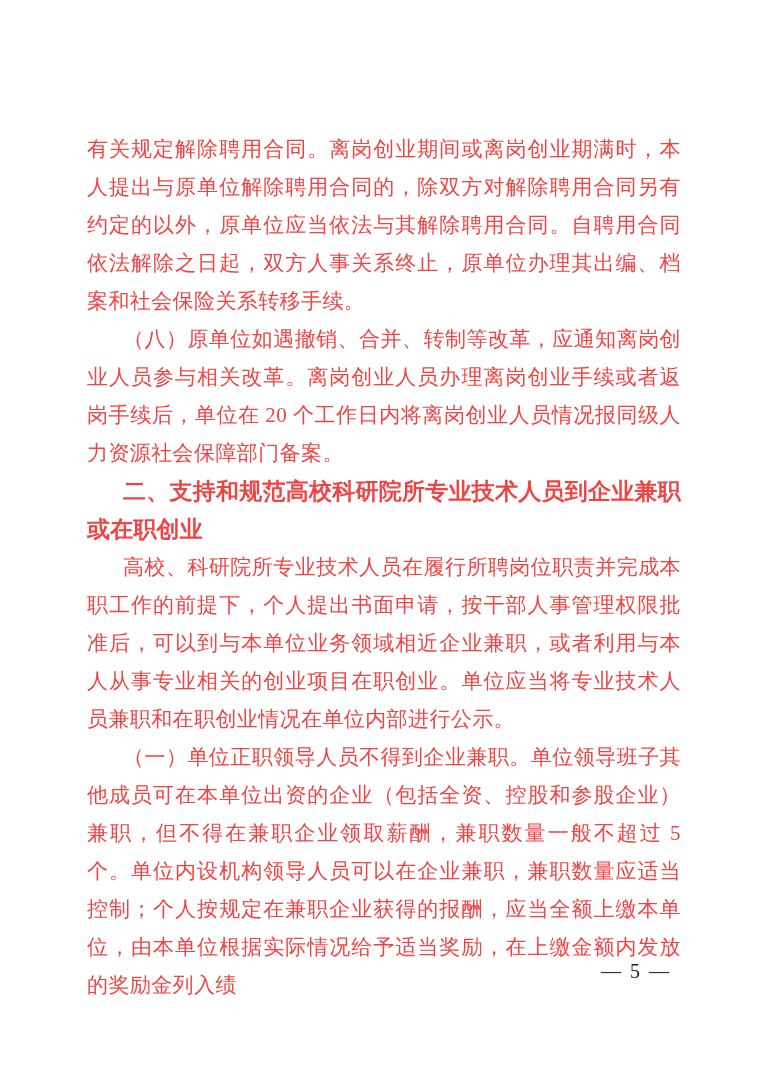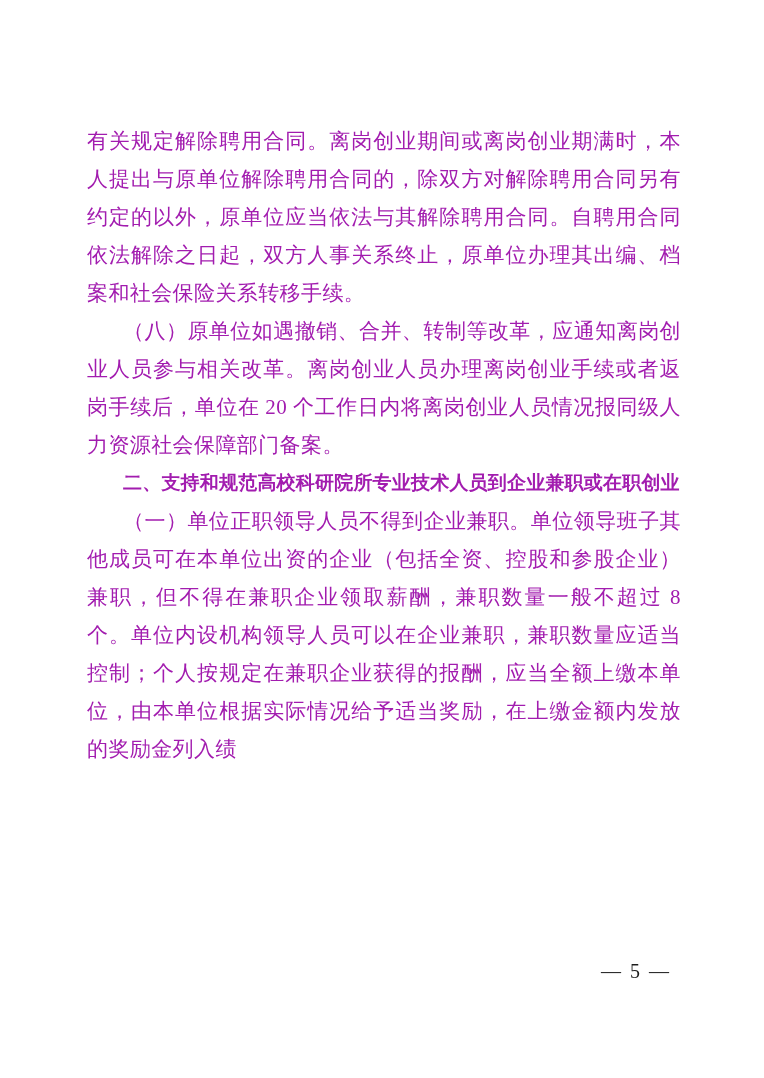--- a/index.html
+++ b/index.html
@@ -14,43 +14,43 @@
   .sheet {
     position: relative;
     width: 764px;
     height: 1078px;
     background: #ffffff;
     overflow: hidden;
   }
   .content {
     position: absolute;
     left: 87px;
-    top: 122px;
+    top: 130px;
     width: 594px;
-    color: #a21caf;
+    color: #ef4444;
   }
   .para {
     margin: 0;
     padding: 0;
     font-size: 21px;
     line-height: 38px;
     letter-spacing: 0.4px;
     text-align: justify;
     text-justify: inter-character;
     font-weight: normal;
     word-break: break-all;
   }
   .para.indent {
     text-indent: 36px;
   }
   .para.heading {
     font-weight: bold;
     letter-spacing: 0.2px;
     font-family: "Liberation Sans", "DejaVu Sans", sans-serif;
-    font-size: 19px;
+    font-size: 23px;
   }
   .footer {
     position: absolute;
     left: 87px;
     top: 956px;
     width: 594px;
     text-align: right;
     padding-right: 10px;
     font-size: 20px;
     line-height: 30px;
@@ -59,16 +59,17 @@
   }
 </style>
 </head>
 <body>
 
 <div class="sheet">
   <div class="content">
     <p class="para">有关规定解除聘用合同。离岗创业期间或离岗创业期满时，本人提出与原单位解除聘用合同的，除双方对解除聘用合同另有约定的以外，原单位应当依法与其解除聘用合同。自聘用合同依法解除之日起，双方人事关系终止，原单位办理其出编、档案和社会保险关系转移手续。</p>
     <p class="para indent">（八）原单位如遇撤销、合并、转制等改革，应通知离岗创业人员参与相关改革。离岗创业人员办理离岗创业手续或者返岗手续后，单位在 20 个工作日内将离岗创业人员情况报同级人力资源社会保障部门备案。</p>
     <h2 class="para indent heading">二、支持和规范高校科研院所专业技术人员到企业兼职或在职创业</h2>
-    <p class="para indent">（一）单位正职领导人员不得到企业兼职。单位领导班子其他成员可在本单位出资的企业（包括全资、控股和参股企业）兼职，但不得在兼职企业领取薪酬，兼职数量一般不超过 8 个。单位内设机构领导人员可以在企业兼职，兼职数量应适当控制；个人按规定在兼职企业获得的报酬，应当全额上缴本单位，由本单位根据实际情况给予适当奖励，在上缴金额内发放的奖励金列入绩</p>
+    <p class="para indent">高校、科研院所专业技术人员在履行所聘岗位职责并完成本职工作的前提下，个人提出书面申请，按干部人事管理权限批准后，可以到与本单位业务领域相近企业兼职，或者利用与本人从事专业相关的创业项目在职创业。单位应当将专业技术人员兼职和在职创业情况在单位内部进行公示。</p>
+    <p class="para indent">（一）单位正职领导人员不得到企业兼职。单位领导班子其他成员可在本单位出资的企业（包括全资、控股和参股企业）兼职，但不得在兼职企业领取薪酬，兼职数量一般不超过 5 个。单位内设机构领导人员可以在企业兼职，兼职数量应适当控制；个人按规定在兼职企业获得的报酬，应当全额上缴本单位，由本单位根据实际情况给予适当奖励，在上缴金额内发放的奖励金列入绩</p>
   </div>
   <div class="footer">— 5 —</div>
 </div>
 
 </body></html>

